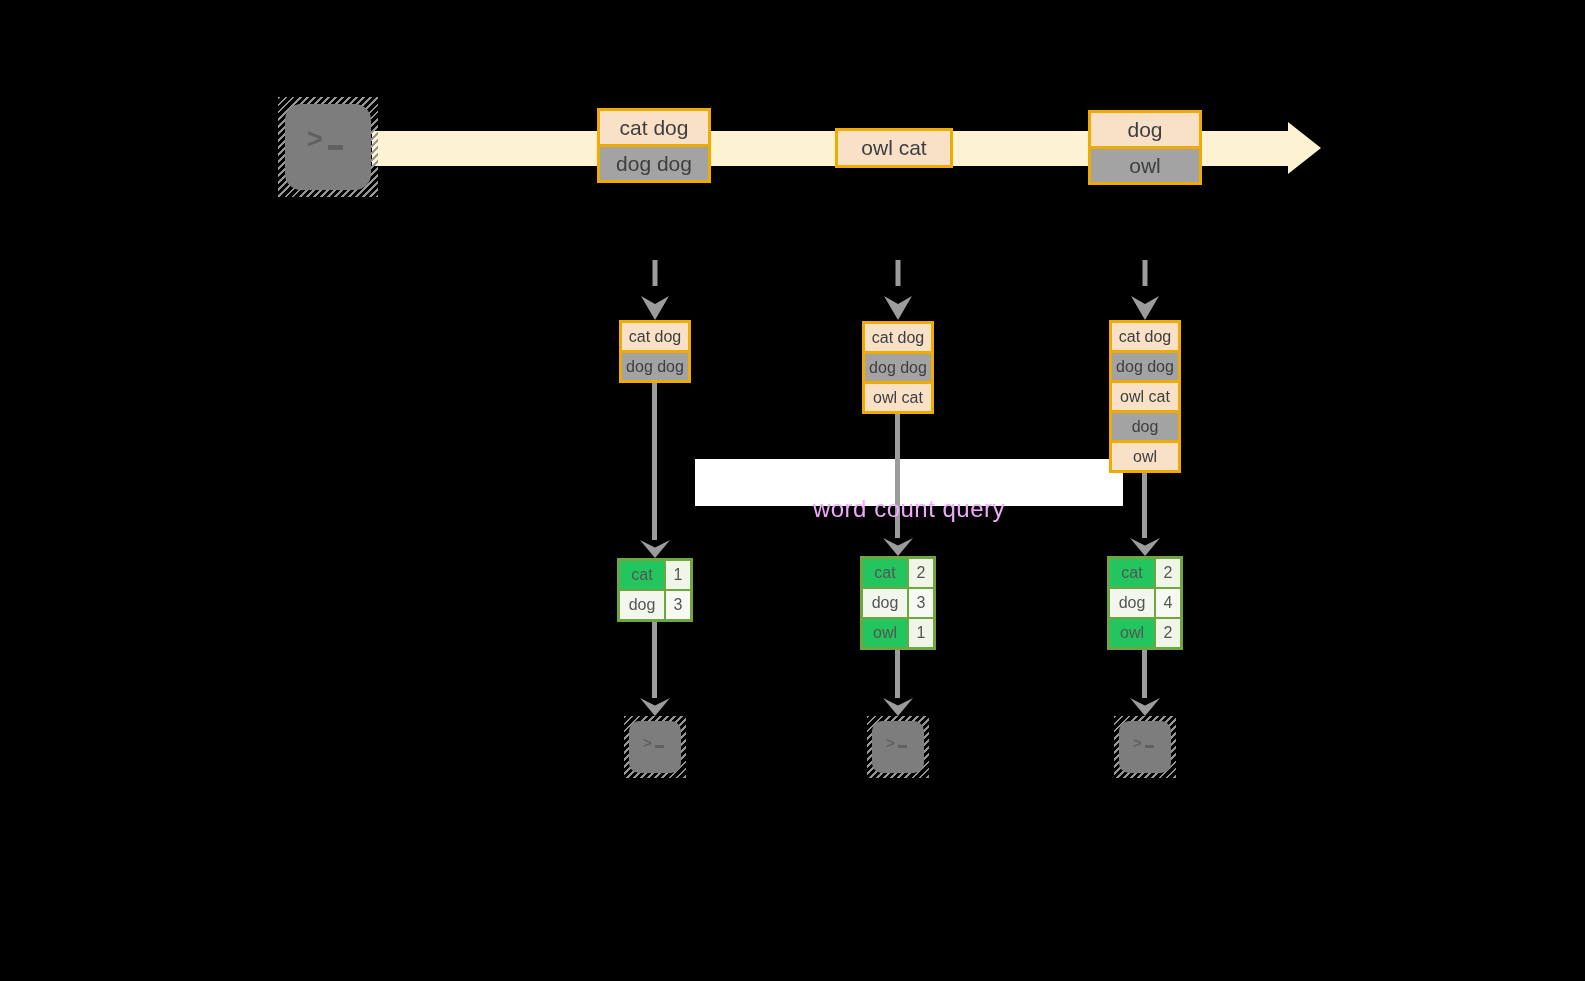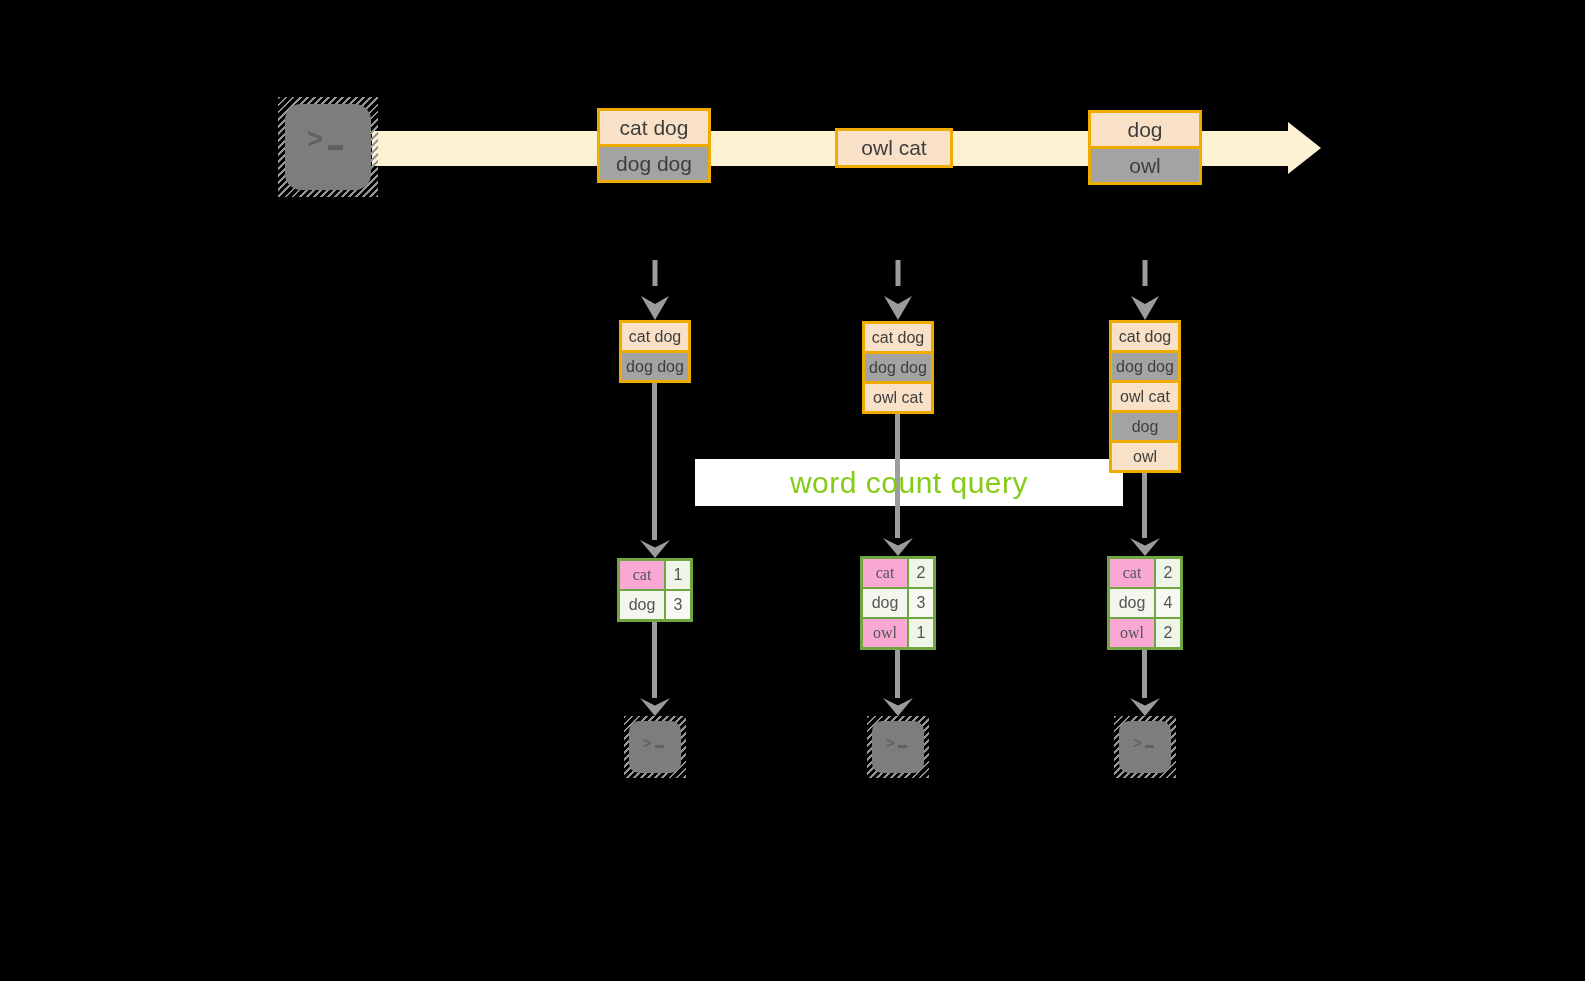--- a/index.html
+++ b/index.html
@@ -15,32 +15,32 @@
   .obox{position:absolute;border:3px solid #f0ab00;background:#f0ab00;display:flex;flex-direction:column;gap:3px;z-index:3;}
   .obox .row{display:flex;align-items:center;justify-content:center;color:#3e3e3e;}
   .tb .row{width:108px;height:33px;font-size:21px;}
   .tb-wide .row{width:112px;height:34px;font-size:21px;}
   .sb .row{width:66px;height:27px;font-size:16px;}
   .peach{background:#f9e1c8;}
   .cream{background:#a3a3a3;}
   
   .gtable{position:absolute;border:3px solid #70a63f;background:#70a63f;display:grid;grid-template-columns:44px 24px;gap:2px;z-index:3;}
   .gcell{height:28px;display:flex;align-items:center;justify-content:center;font-size:16px;color:#555;}
-  .g1{background:#f9a8d4;font-family:Liberation Serif, serif;}
+  .g1{background:#22c55e;}
   .g2{background:#f2f6ec;}
   .g1n{background:#eff5e7;}
   .g2n{background:#f7faf3;}
   
   .vline{position:absolute;width:5px;background:#9c9c9c;z-index:2;}
   .dart,.dasharrow{position:absolute;z-index:2;}
   
   .query-bg{position:absolute;left:695px;top:459px;width:428px;height:47px;background:#ffffff;z-index:1;}
-  .query-label{position:absolute;left:695px;top:459px;width:428px;height:47px;z-index:4;
+  .query-label{position:absolute;left:695px;top:485px;width:428px;height:47px;z-index:4;
     display:flex;align-items:center;justify-content:center;
-    font-size:30px;font-weight:300;color:#84cc16;letter-spacing:0.5px;}
+    font-size:24px;font-weight:300;color:#f0abfc;letter-spacing:0.5px;}
   
   .hatch{position:absolute;z-index:3;
     background:repeating-linear-gradient(135deg,#969696 0px,#969696 2px,transparent 2px,transparent 5px);}
   .term-inner{position:absolute;background:#7d7d7d;}
   .term-big{left:278px;top:97px;width:100px;height:100px;}
   .term-big .term-inner{left:7px;top:7px;width:86px;height:86px;border-radius:16px;}
   .term-small{width:62px;height:62px;top:716px;}
   .term-small .term-inner{left:5px;top:5px;width:52px;height:52px;border-radius:10px;}
   .glyph{position:absolute;display:flex;align-items:flex-end;gap:5px;color:#616161;font-weight:700;}
   .term-big .glyph{left:22px;top:22px;font-size:27px;line-height:27px;}

